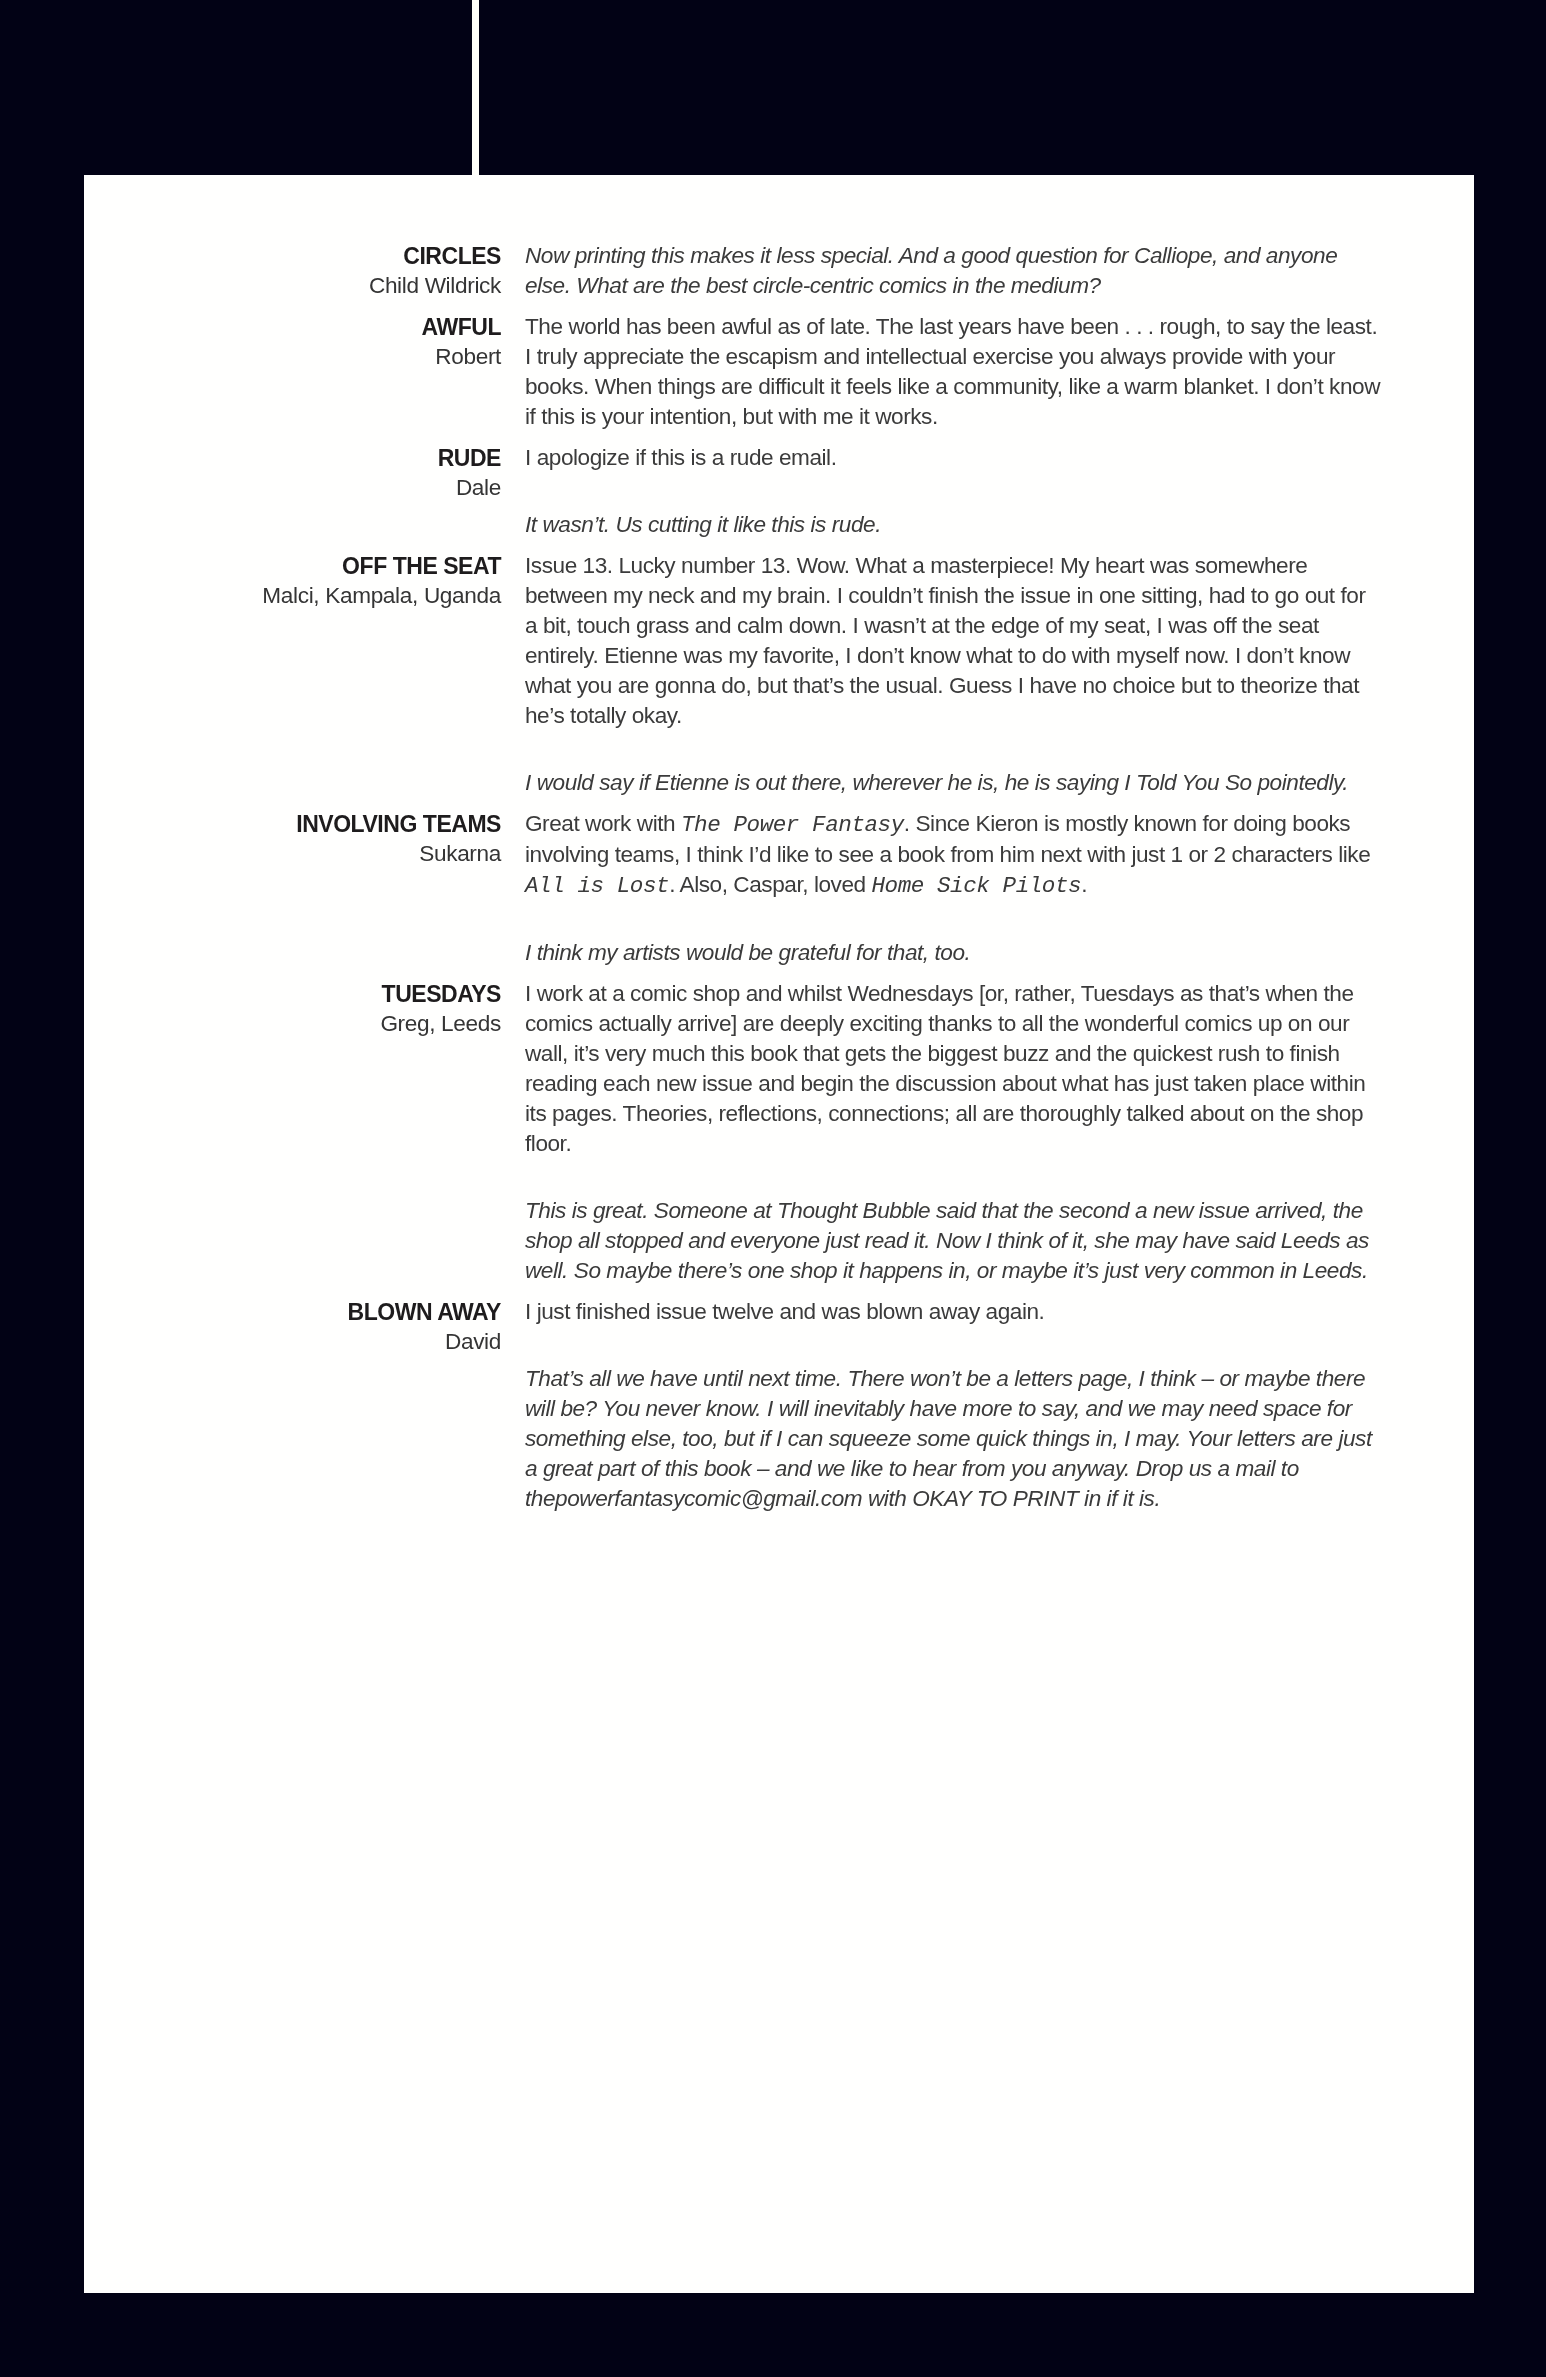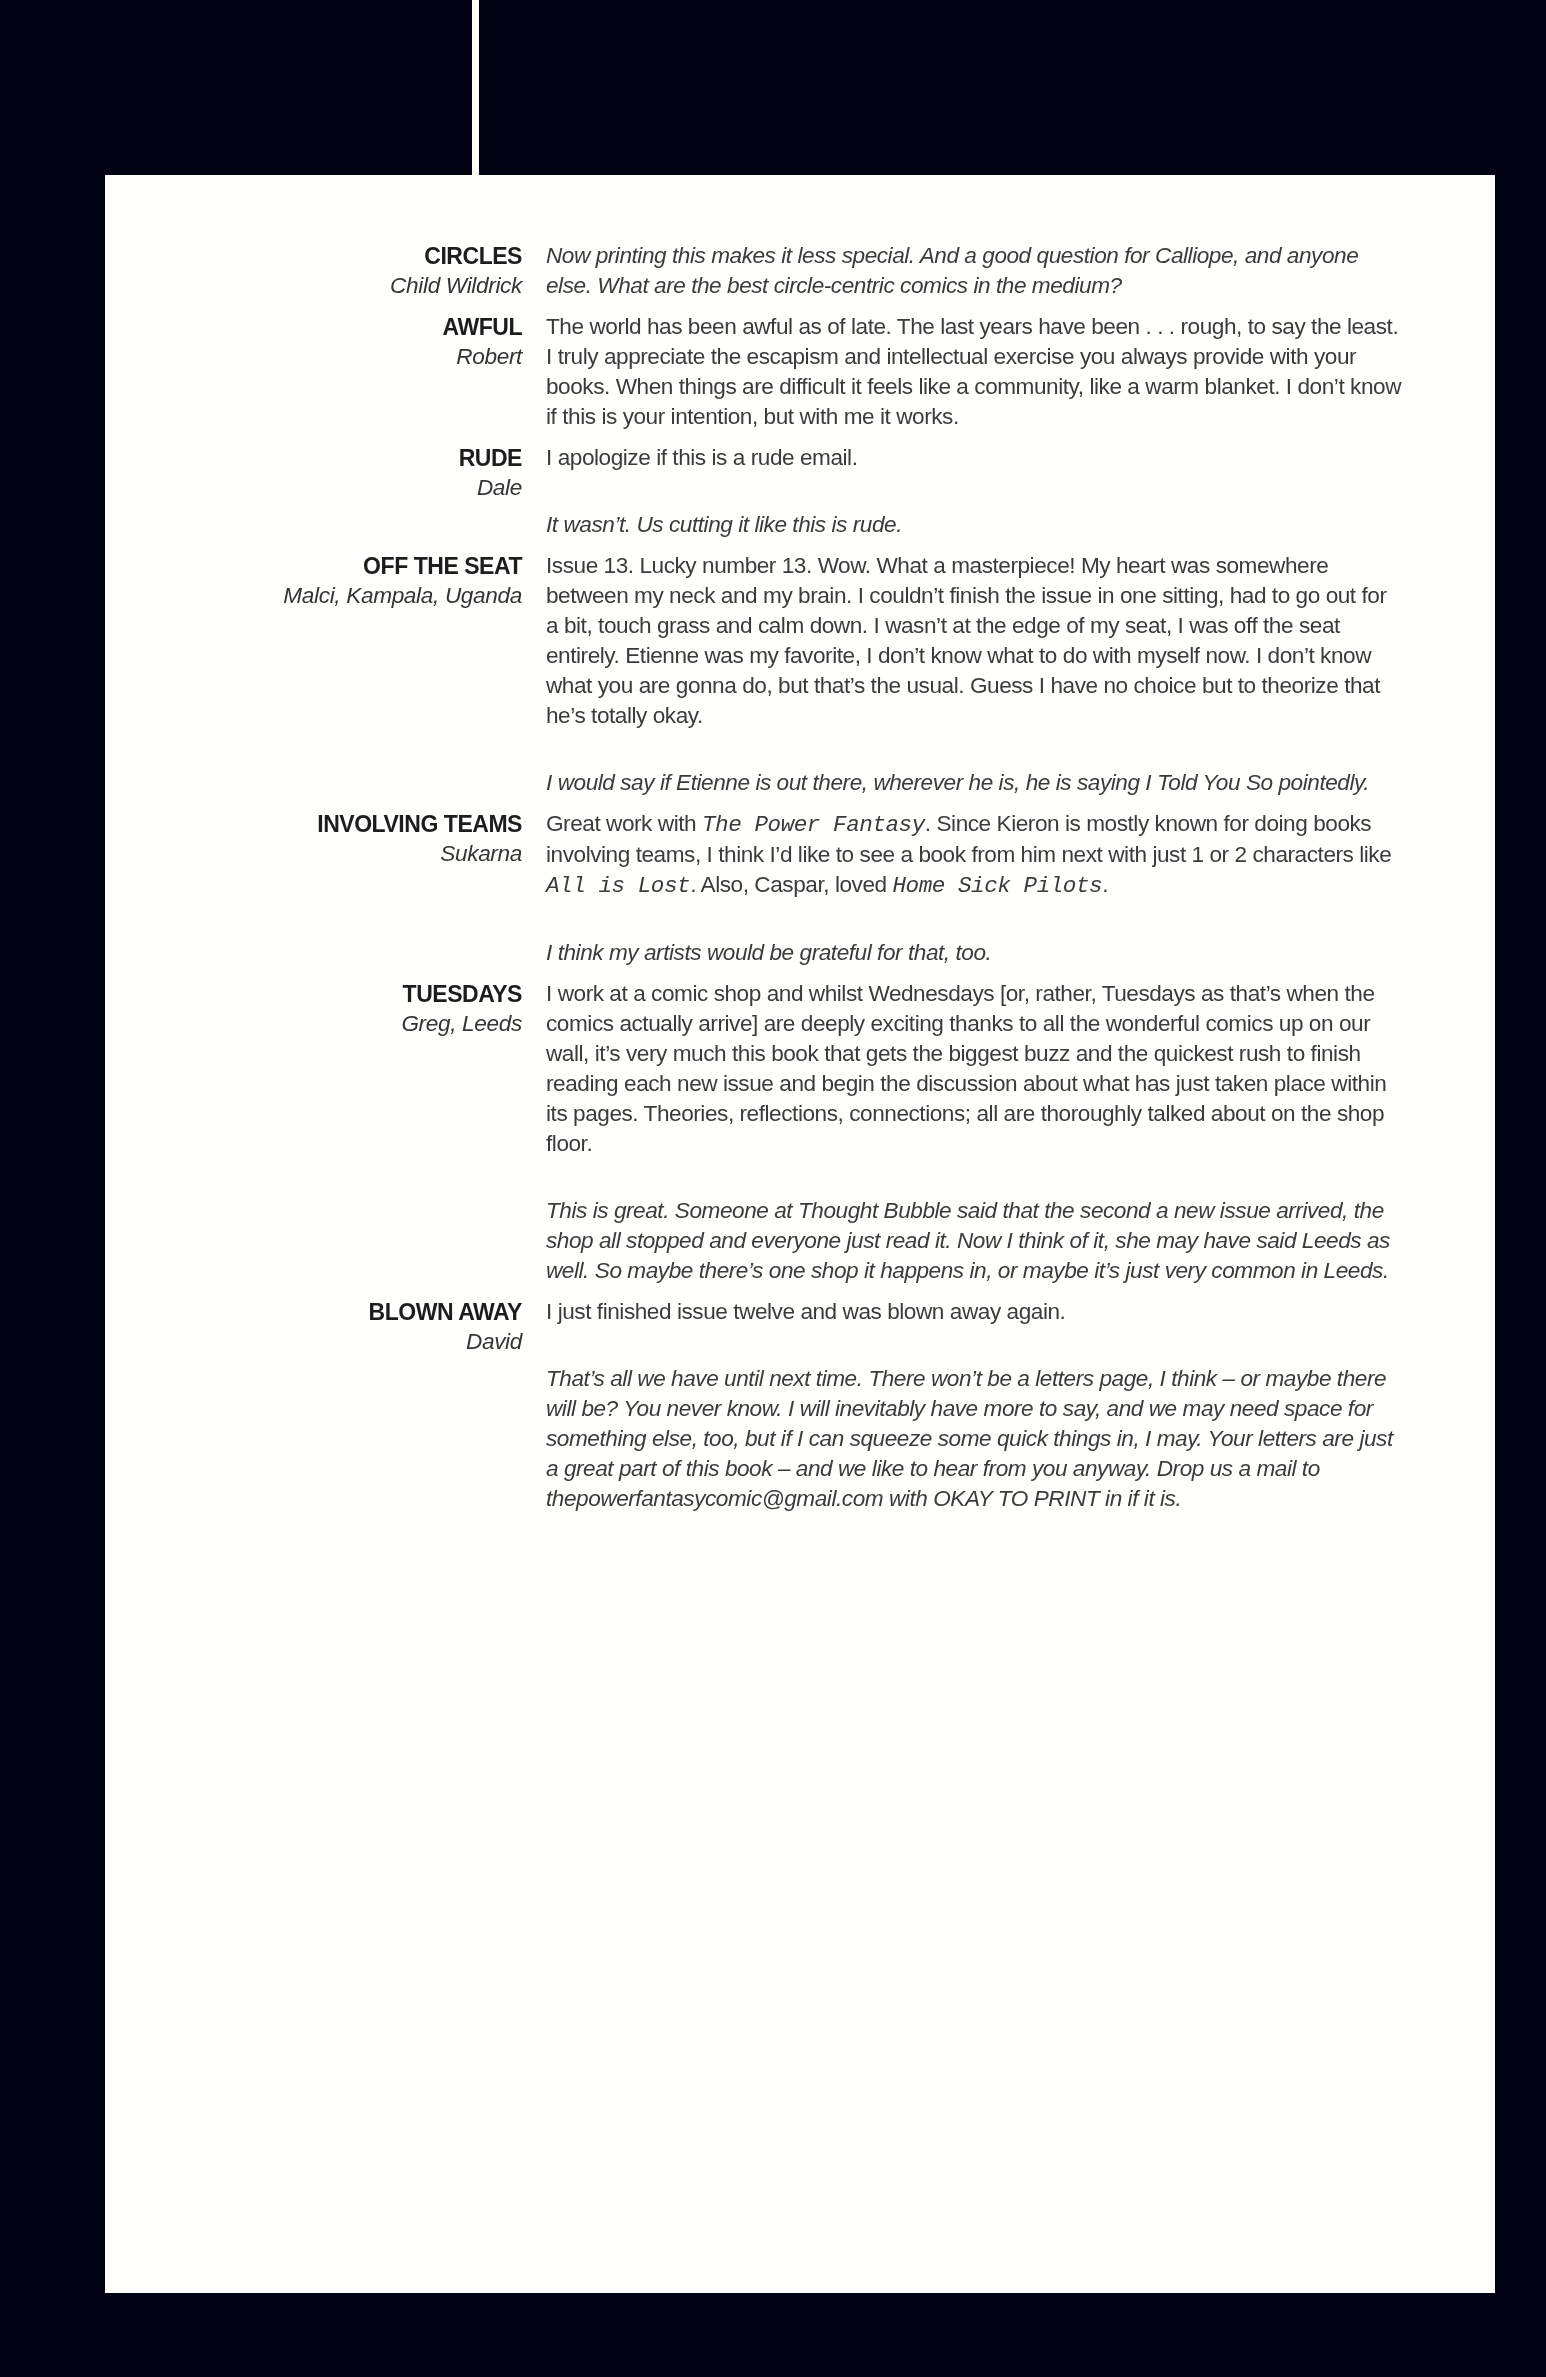--- a/index.html
+++ b/index.html
@@ -17,21 +17,21 @@
   .divider {
     position: absolute;
     left: 472px;
     top: 0;
     width: 7px;
     height: 175px;
     background: #fffffb;
   }
   .paper {
     position: absolute;
-    left: 105px;
+    left: 84px;
     top: 175px;
     width: 1390px;
     height: 2118px;
     background: #fffffe;
     box-sizing: border-box;
     padding: 66px 93px 0 0;
     overflow: hidden;
   }
   .row {
     display: grid;
@@ -46,21 +46,20 @@
   }
   .head h2 {
     margin: 0;
     font-size: 23px;
     line-height: 30px;
     font-weight: bold;
     letter-spacing: -0.02em;
     color: #1e1c1d;
   }
   .byline {
-    font-style: italic;
     font-size: 22.6px;
     line-height: 30px;
     letter-spacing: -0.015em;
     color: #353535;
   }
   .bodycol {
     font-size: 22.6px;
     line-height: 30px;
     letter-spacing: -0.02em;
     color: #3b3b3b;

